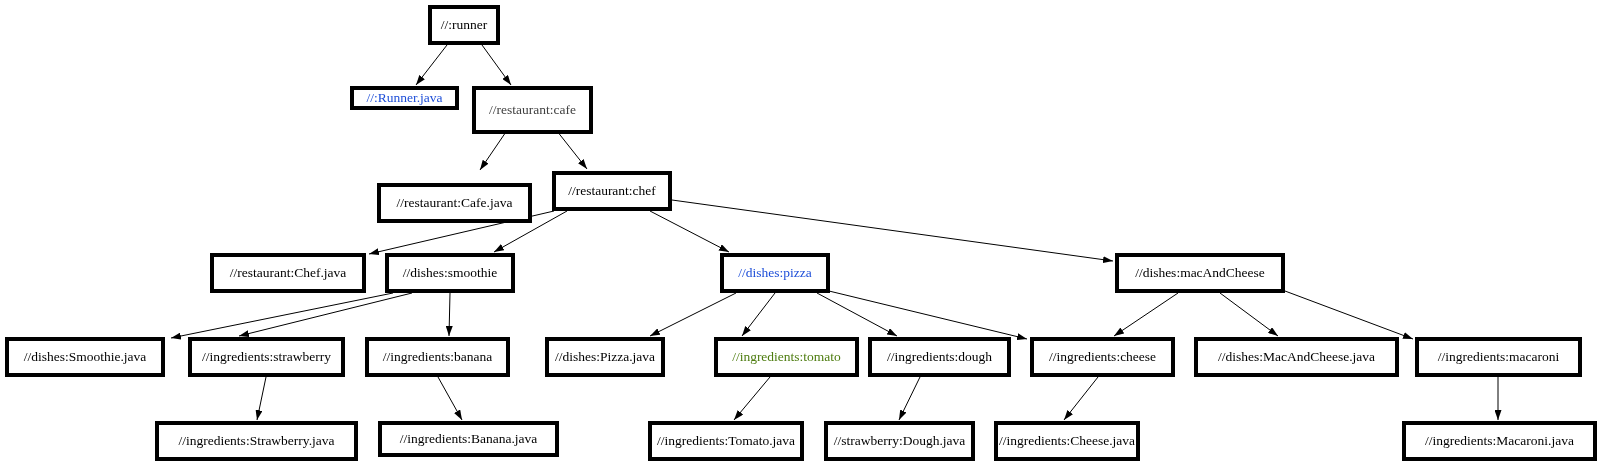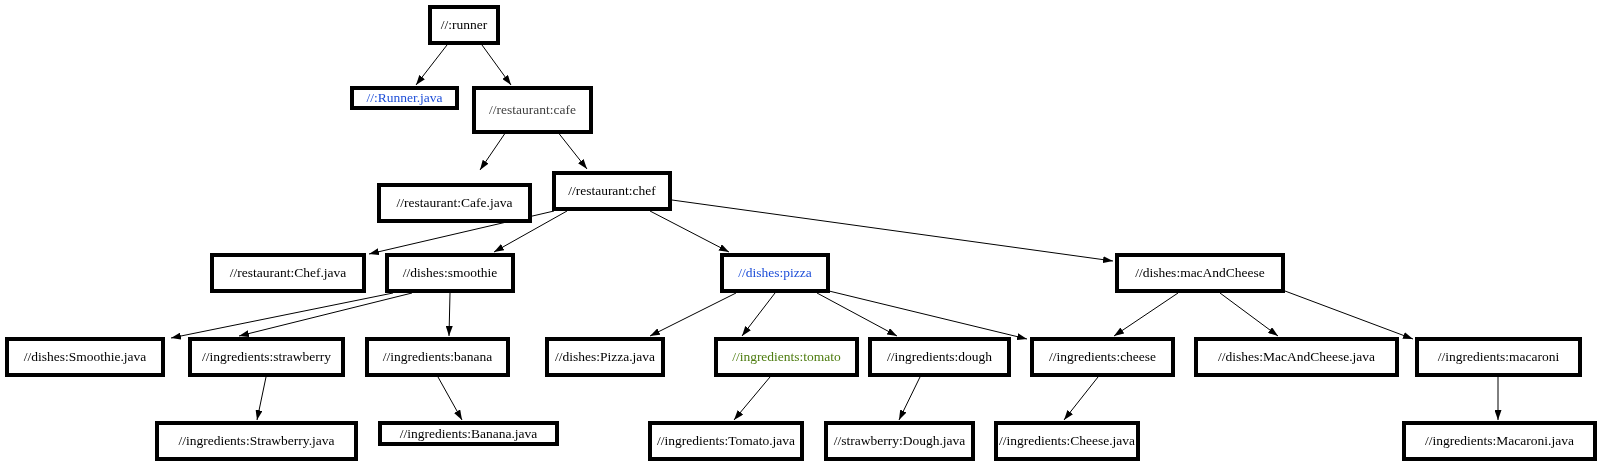--- a/index.html
+++ b/index.html
@@ -129,21 +129,21 @@
       </div>
       <div class="node" style="left: 1194px; top: 337px; width: 205px; height: 40px; border-color: rgb(0, 0, 0); background: rgb(255, 255, 255); color: rgb(0, 0, 0);">
         <span>//dishes:MacAndCheese.java</span>
       </div>
       <div class="node" style="left: 1415px; top: 337px; width: 167px; height: 40px; border-color: rgb(0, 0, 0); background: rgb(255, 255, 255); color: rgb(0, 0, 0);">
         <span>//ingredients:macaroni</span>
       </div>
       <div class="node" style="left: 155px; top: 421px; width: 203px; height: 40px; border-color: rgb(0, 0, 0); background: rgb(255, 255, 255); color: rgb(0, 0, 0);">
         <span>//ingredients:Strawberry.java</span>
       </div>
-      <div class="node" style="left: 378px; top: 421px; width: 181px; height: 25px; border-color: rgb(0, 0, 0); background: rgb(255, 255, 255); color: rgb(0, 0, 0);">
+      <div class="node" style="left: 378px; top: 421px; width: 181px; height: 36px; border-color: rgb(0, 0, 0); background: rgb(255, 255, 255); color: rgb(0, 0, 0);">
         <span>//ingredients:Banana.java</span>
       </div>
       <div class="node" style="left: 648px; top: 421px; width: 156px; height: 40px; border-color: rgb(0, 0, 0); background: rgb(255, 255, 255); color: rgb(0, 0, 0);">
         <span>//ingredients:Tomato.java</span>
       </div>
       <div class="node" style="left: 824px; top: 421px; width: 151px; height: 40px; border-color: rgb(0, 0, 0); background: rgb(255, 255, 255); color: rgb(0, 0, 0);">
         <span>//strawberry:Dough.java</span>
       </div>
       <div class="node" style="left: 994px; top: 421px; width: 146px; height: 40px; border-color: rgb(0, 0, 0); background: rgb(255, 255, 255); color: rgb(0, 0, 0);">
         <span>//ingredients:Cheese.java</span>

